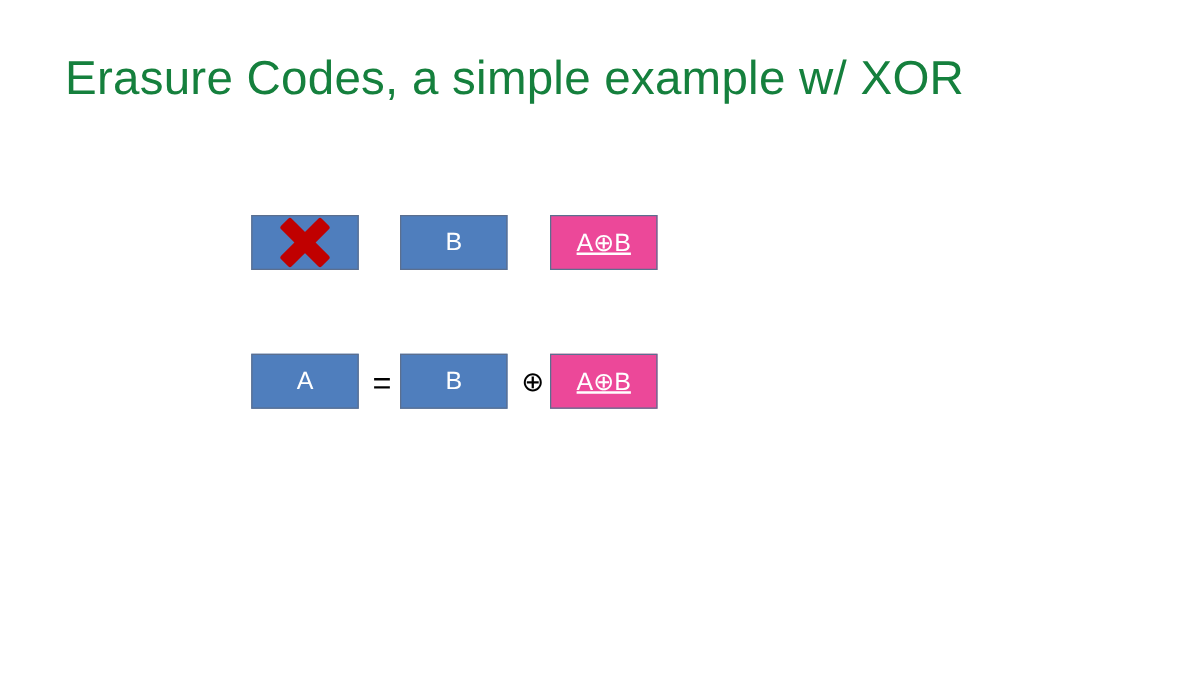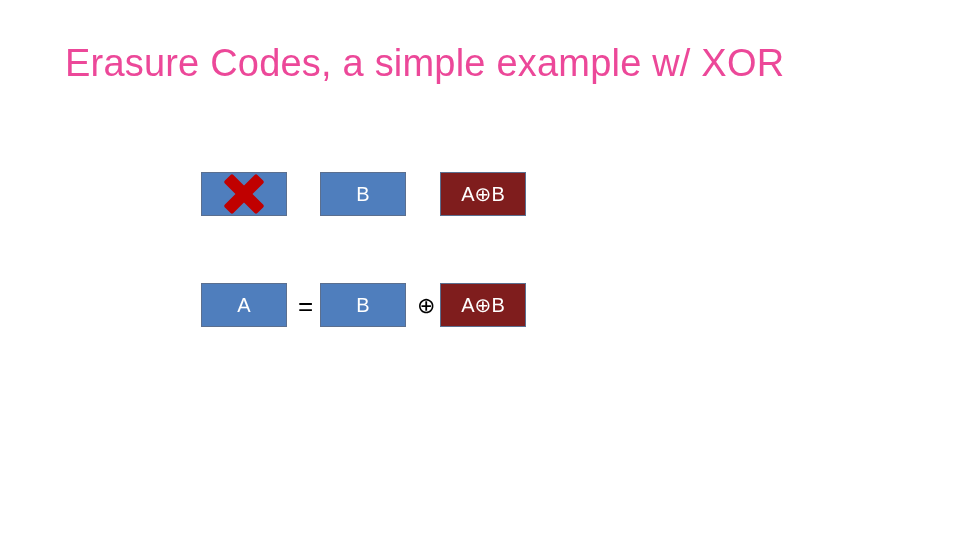--- a/index.html
+++ b/index.html
@@ -11,41 +11,41 @@
     font-family: Arial, Helvetica, sans-serif;
     overflow: hidden;
   }
   .slide {
     position: relative;
     width: 960px;
     height: 540px;
   }
   .title {
     position: absolute;
-    left: 65px;
+    left: 52px;
     top: 42px;
     font-size: 38px;
-    color: #ec4899;
+    color: #15803d;
     letter-spacing: 0.2px;
     white-space: nowrap;
   }
   .box {
     position: absolute;
     width: 86px;
     height: 44px;
     border: 1px solid #5b6f8f;
     box-sizing: border-box;
     display: flex;
     align-items: center;
     justify-content: center;
     font-size: 20px;
     color: #ffffff;
   }
   .blue  { background: #4f7ebd; }
-  .orange{ background: #7f1d1d; }
+  .orange{ background: #ec4899; text-decoration: underline; }
   .op {
     position: absolute;
     font-size: 26px;
     color: #000000;
     line-height: 1;
   }
   
   .cross {
     position: absolute;
     width: 44px;

